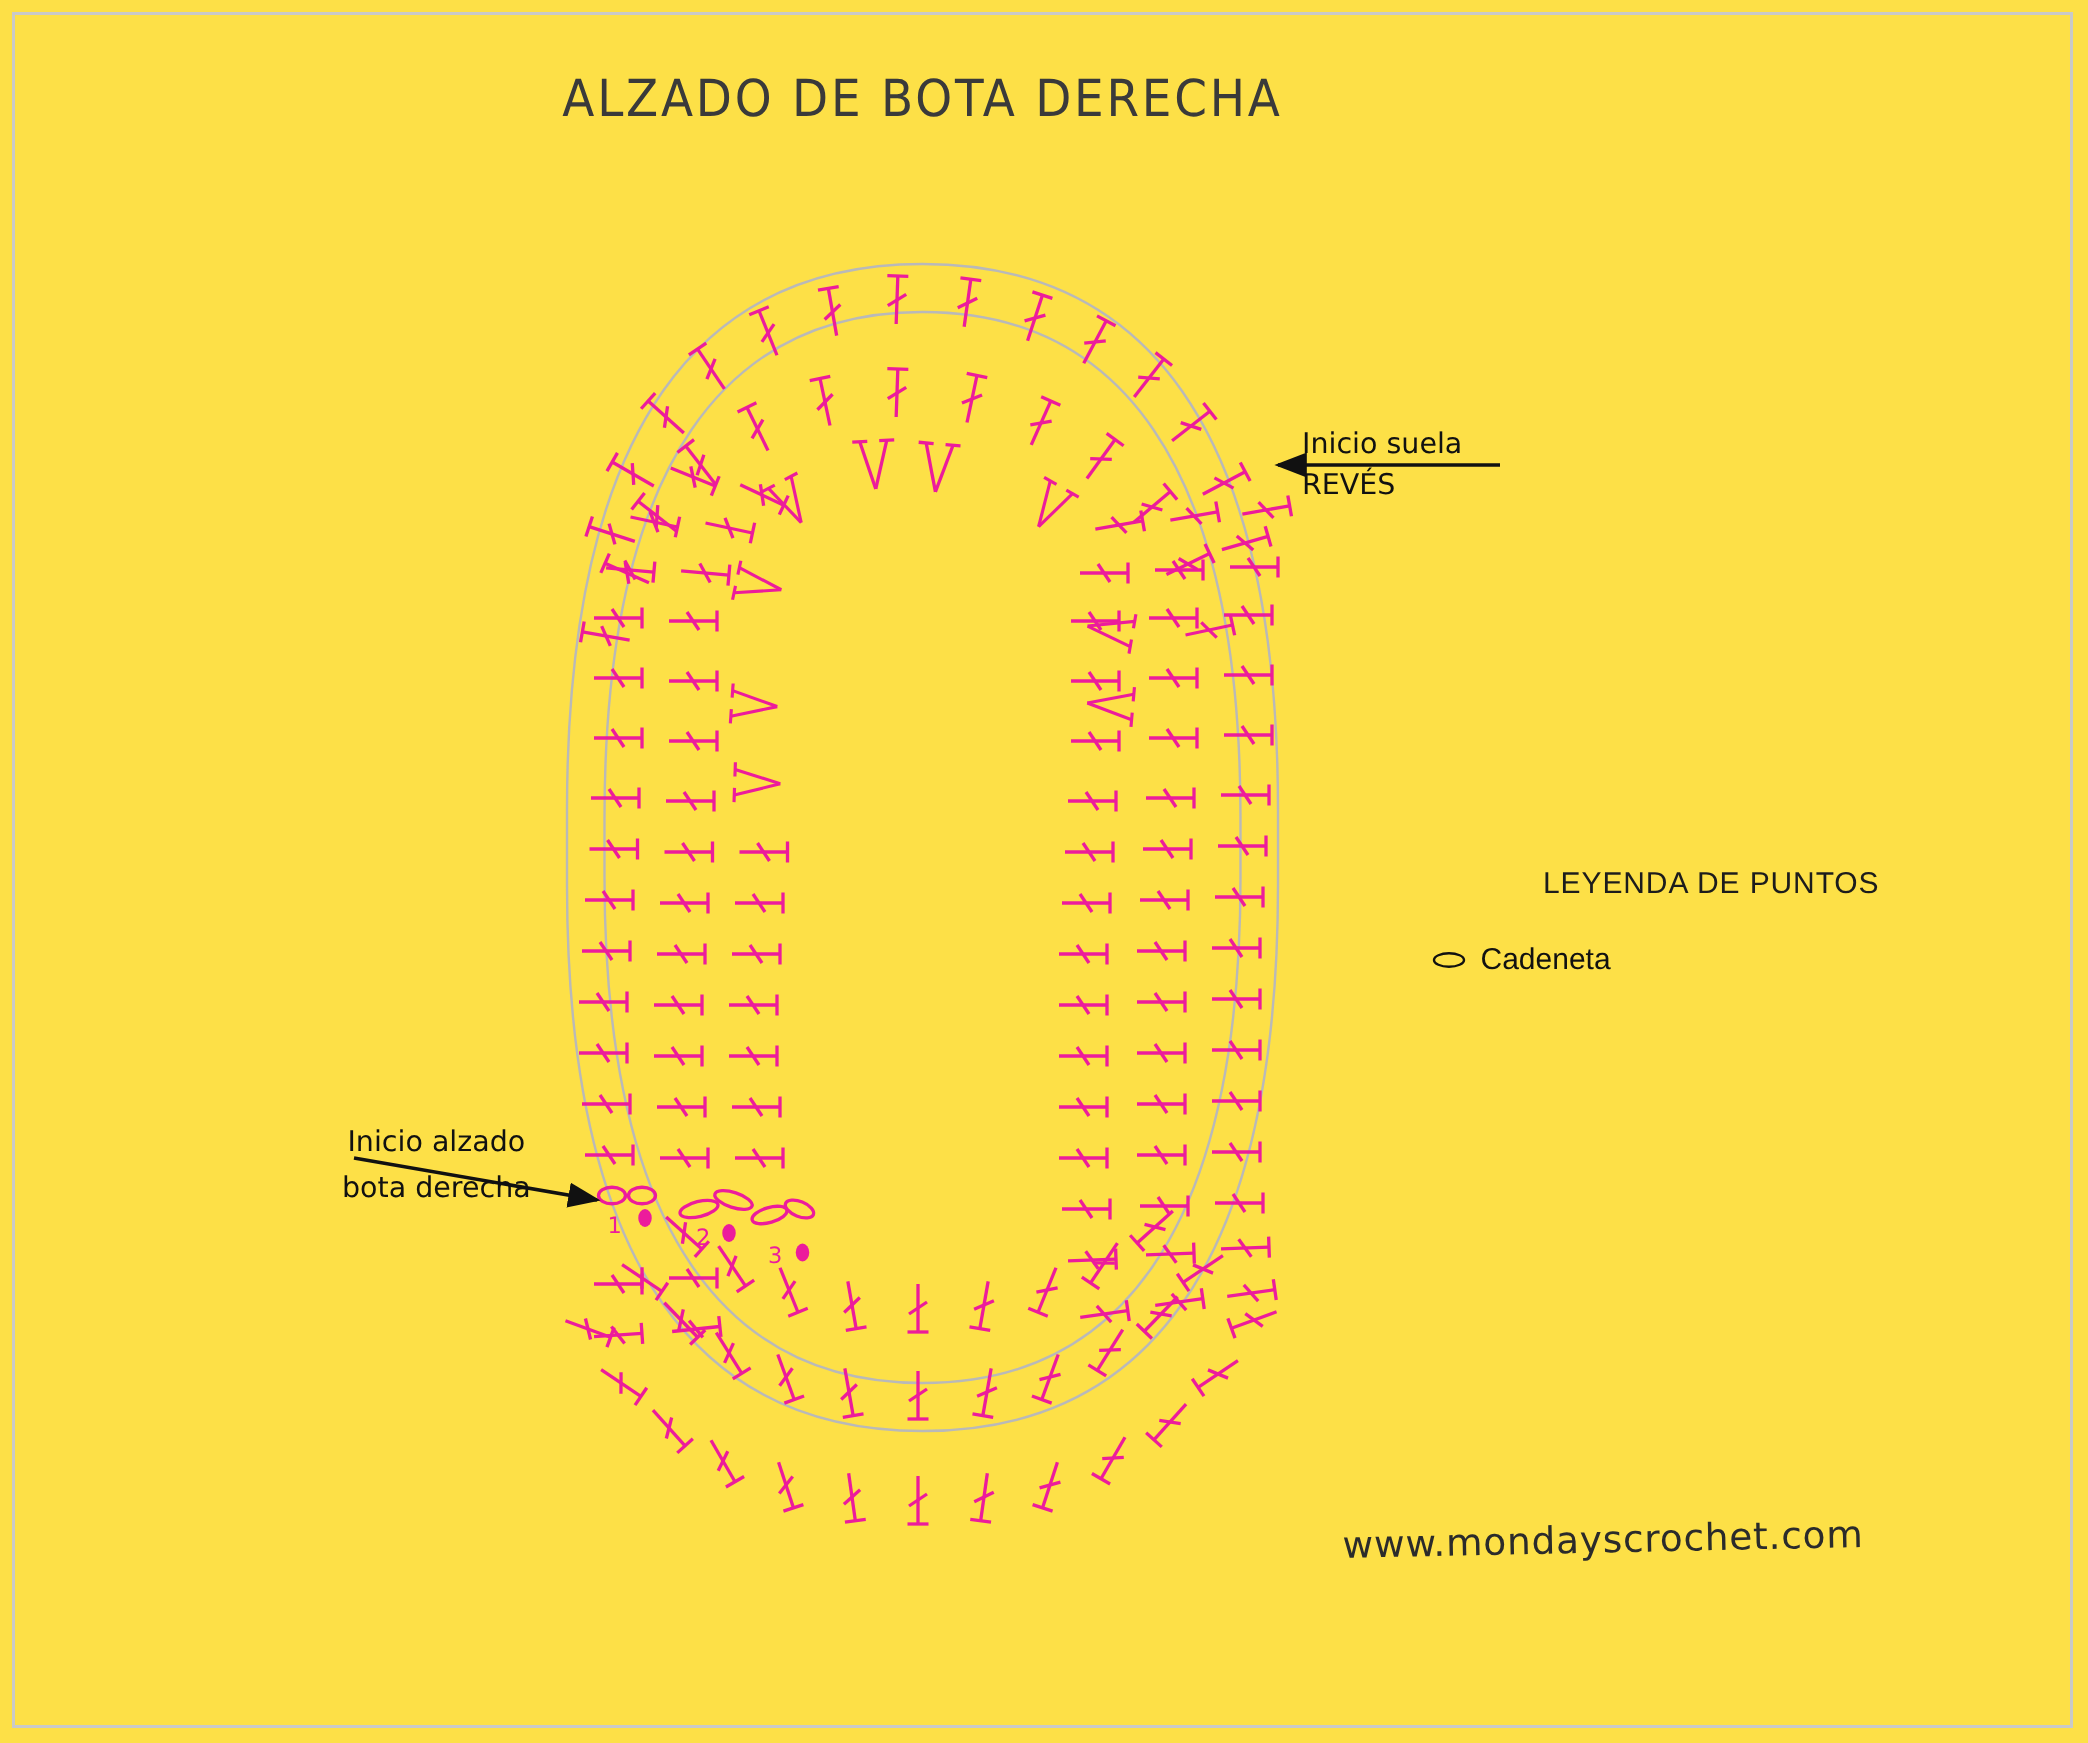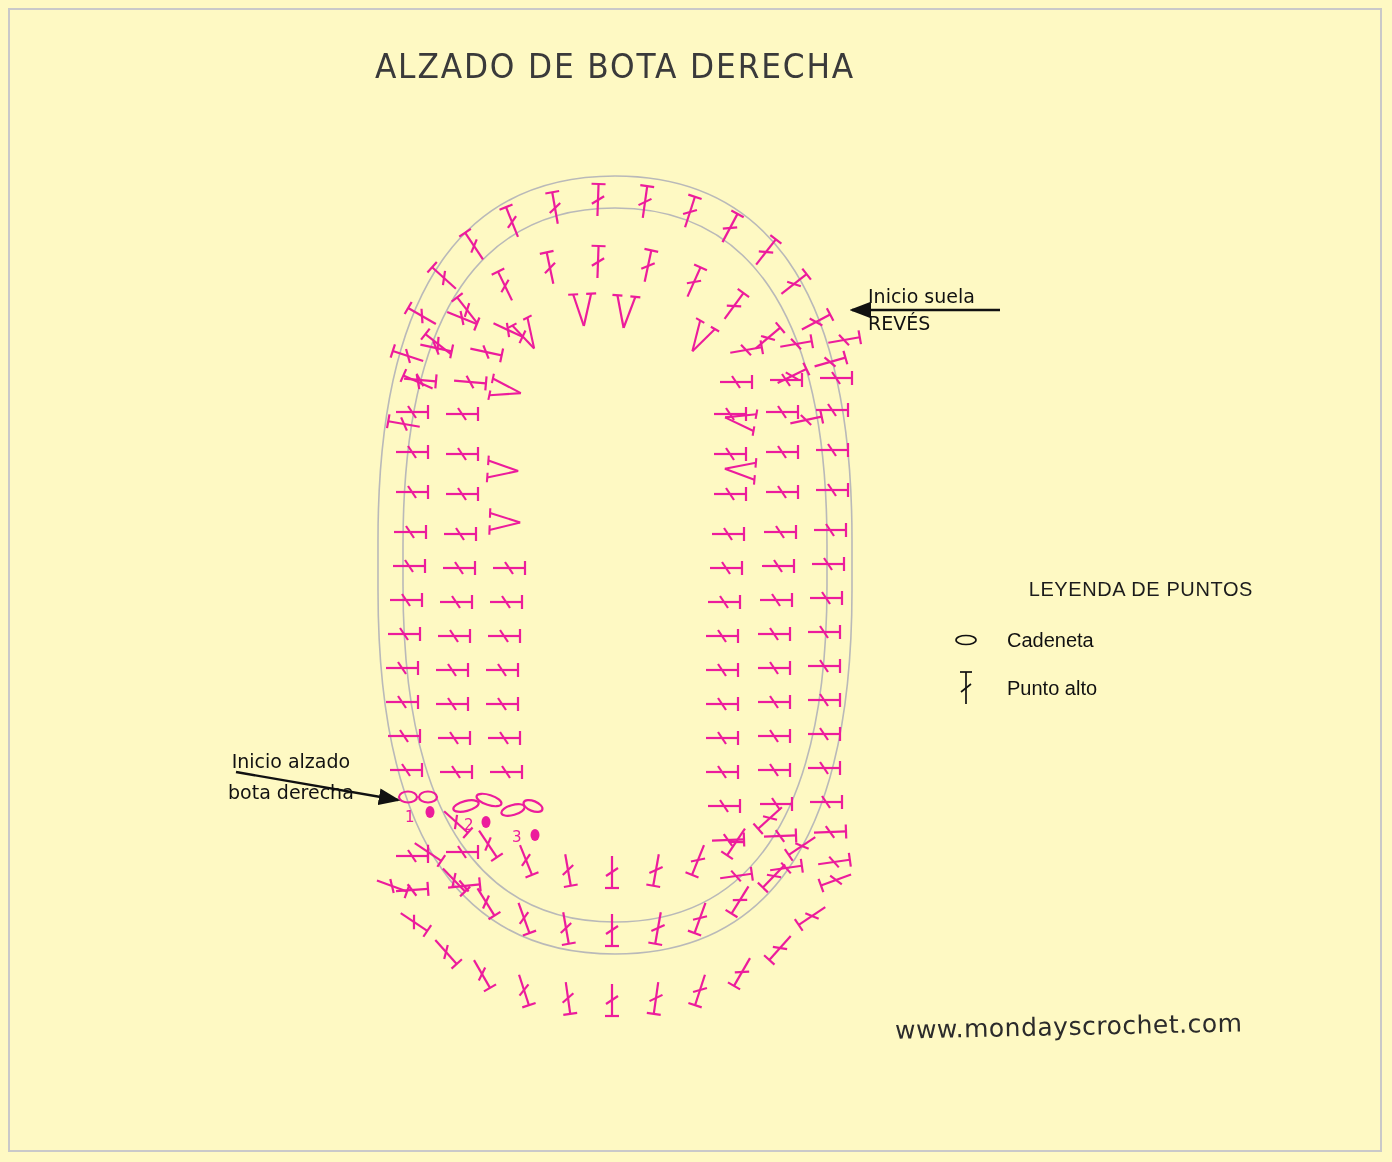--- a/index.html
+++ b/index.html
@@ -12,21 +12,21 @@
     height: 1162px;
     font-family: "Liberation Sans", sans-serif;
     position: relative;
     overflow: hidden;
   }
   #page {
     position: absolute;
     left: 0; top: 0;
     width: 1392px;
     height: 1162px;
-    background: #fef9c3;
+    background: #fde047;
   }
   .frame {
     position: absolute;
     left: 8px;
     top: 8px;
     width: 1374px;
     height: 1144px;
     border: 2px solid #c9c9c9;
     box-sizing: border-box;
   }
@@ -62,21 +62,20 @@
     color: #1c1c1c;
     letter-spacing: 0.6px;
     margin-bottom: 22px;
     text-align: right;
   }
   .legend-row {
     display: flex;
     align-items: center;
     height: 34px;
     margin-bottom: 14px;
-    gap: 20px;
   }
   .legend-sym {
     width: 34px;
     flex: 0 0 34px;
     display: flex;
     align-items: center;
     justify-content: flex-start;
   }
   .legend-label {
     font-size: 20px;
@@ -373,27 +372,17 @@
     <div class="legend-row">
       <span class="legend-sym">
         <svg width="26" height="16" viewBox="0 0 26 16">
           <ellipse cx="13" cy="8" rx="10" ry="4.5" fill="none" stroke="#111" stroke-width="1.6"></ellipse>
         </svg>
       </span>
       <span class="legend-label">Cadeneta</span>
     </div>
 
 
-    <div class="legend-row">
-      <span class="legend-sym">
-        <svg width="26" height="40" viewBox="0 0 26 40">
-          <line x1="13" y1="4" x2="13" y2="36" stroke="#111" stroke-width="1.7"></line>
-          <line x1="7" y1="4" x2="19" y2="4" stroke="#111" stroke-width="1.7"></line>
-          <line x1="8" y1="24" x2="18" y2="16" stroke="#111" stroke-width="1.7"></line>
-        </svg>
-      </span>
-      <span class="legend-label">Punto alto</span>
-    </div>
   </div>
 
   <div class="watermark">www.mondayscrochet.com</div>
 
 </div>
 
 </body></html>

